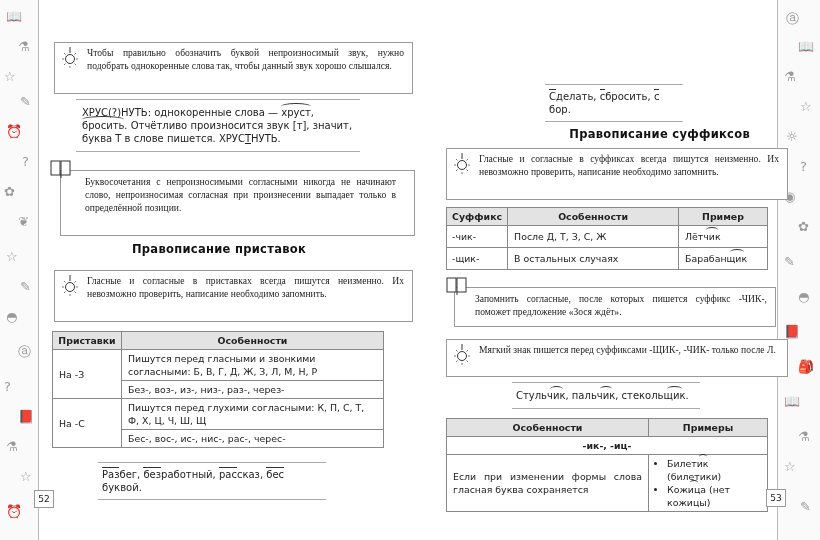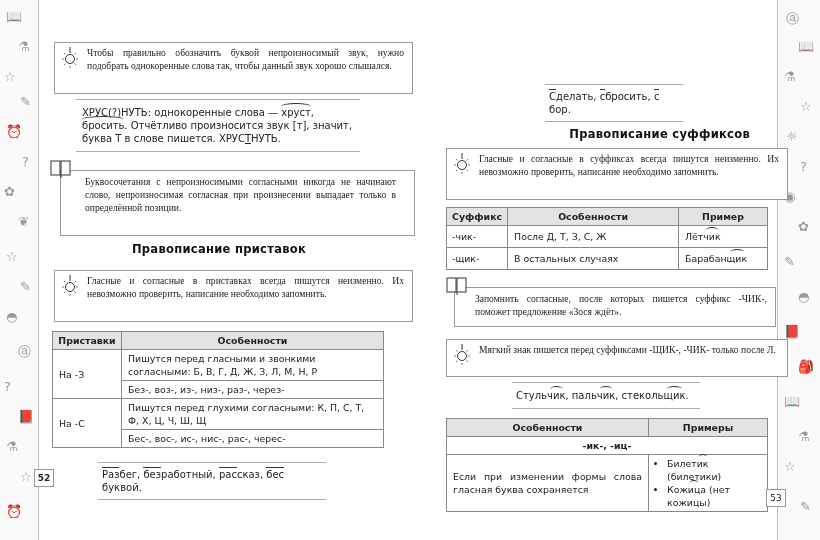--- a/index.html
+++ b/index.html
@@ -144,21 +144,21 @@
     <tr>
       <td>Бес-, вос-, ис-, нис-, рас-, черес-</td>
     </tr>
   </tbody>
     </table>
 
   <div class="example" style="left:60px;top:462px;width:220px;padding:5px 4px;">
     <span class="over">Раз</span><span>бег</span><span>, </span><span class="over">без</span><span>работный</span><span>, </span><span class="over">рас</span><span>сказ</span><span>, </span><span class="over">бес</span><span>буквой</span><span>.</span>
   </div>
 
-  <div class="pagenum" style="left:-4px;top:469px;font-weight:bold;">52</div>
+  <div class="pagenum" style="left:-4px;top:490px;">52</div>
 </div>
 
 <div class="page right">
 
 
   <div class="example" style="left:125px;top:84px;width:130px;padding:5px 4px;">
     <span class="over">С</span><span>делать</span><span>, </span><span class="over">с</span><span>бросить</span><span>, </span><span class="over">с</span><span>бор</span><span>.</span>
   </div>
 
   <div class="heading" style="left:20px;top:127px;width:310px;text-align:right;">Правописание суффиксов</div>

